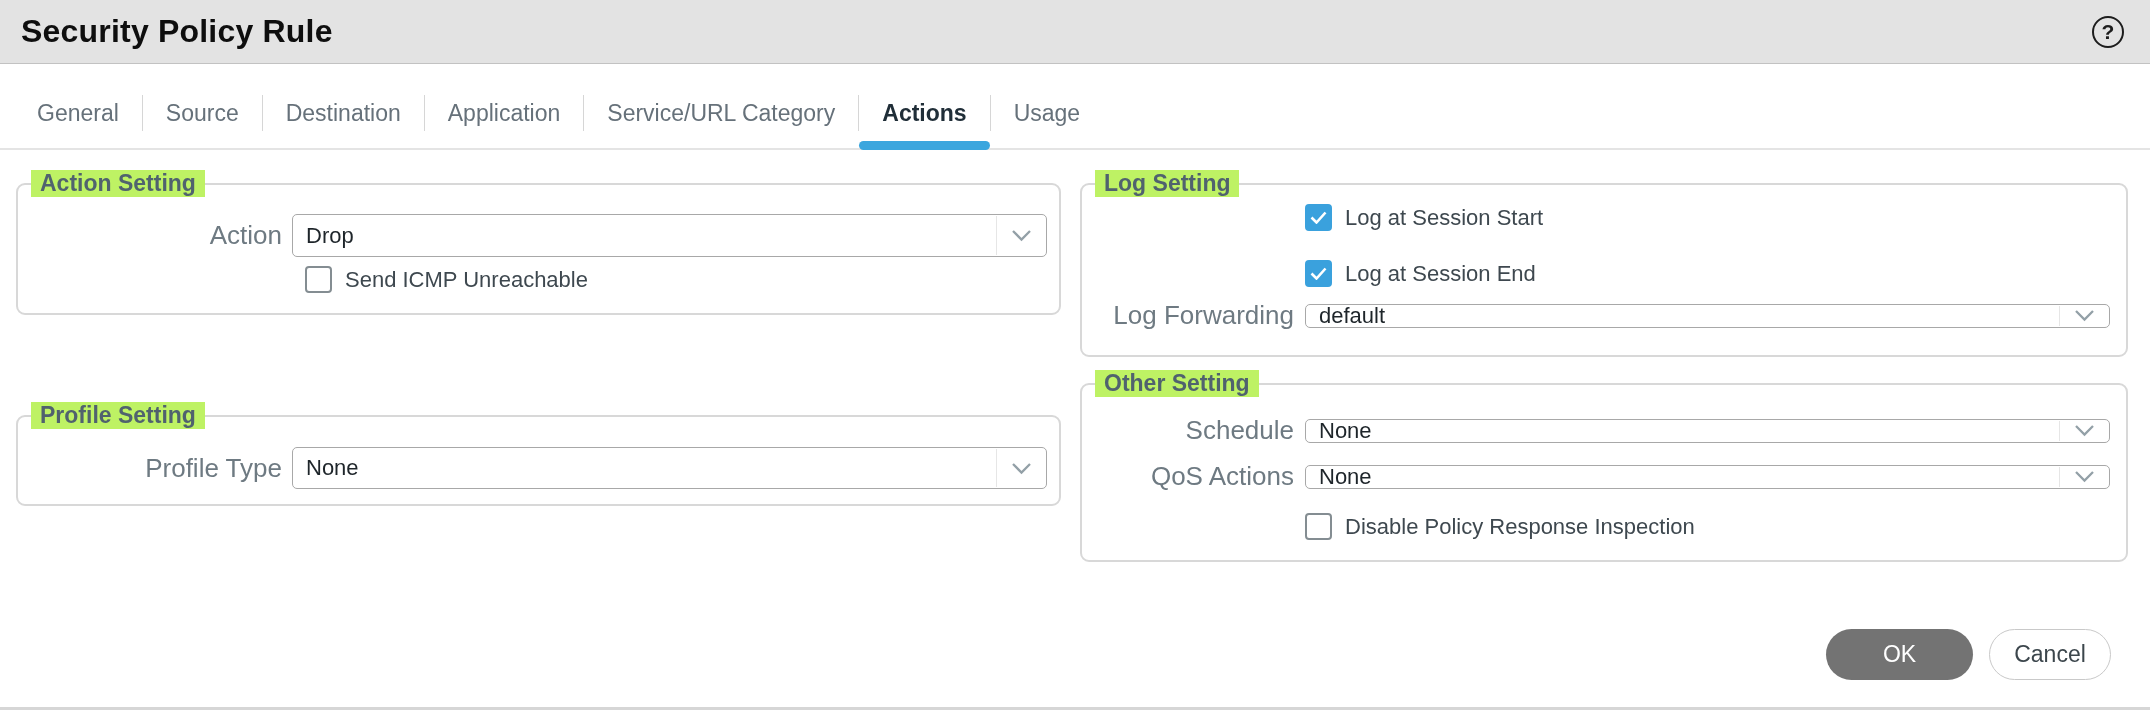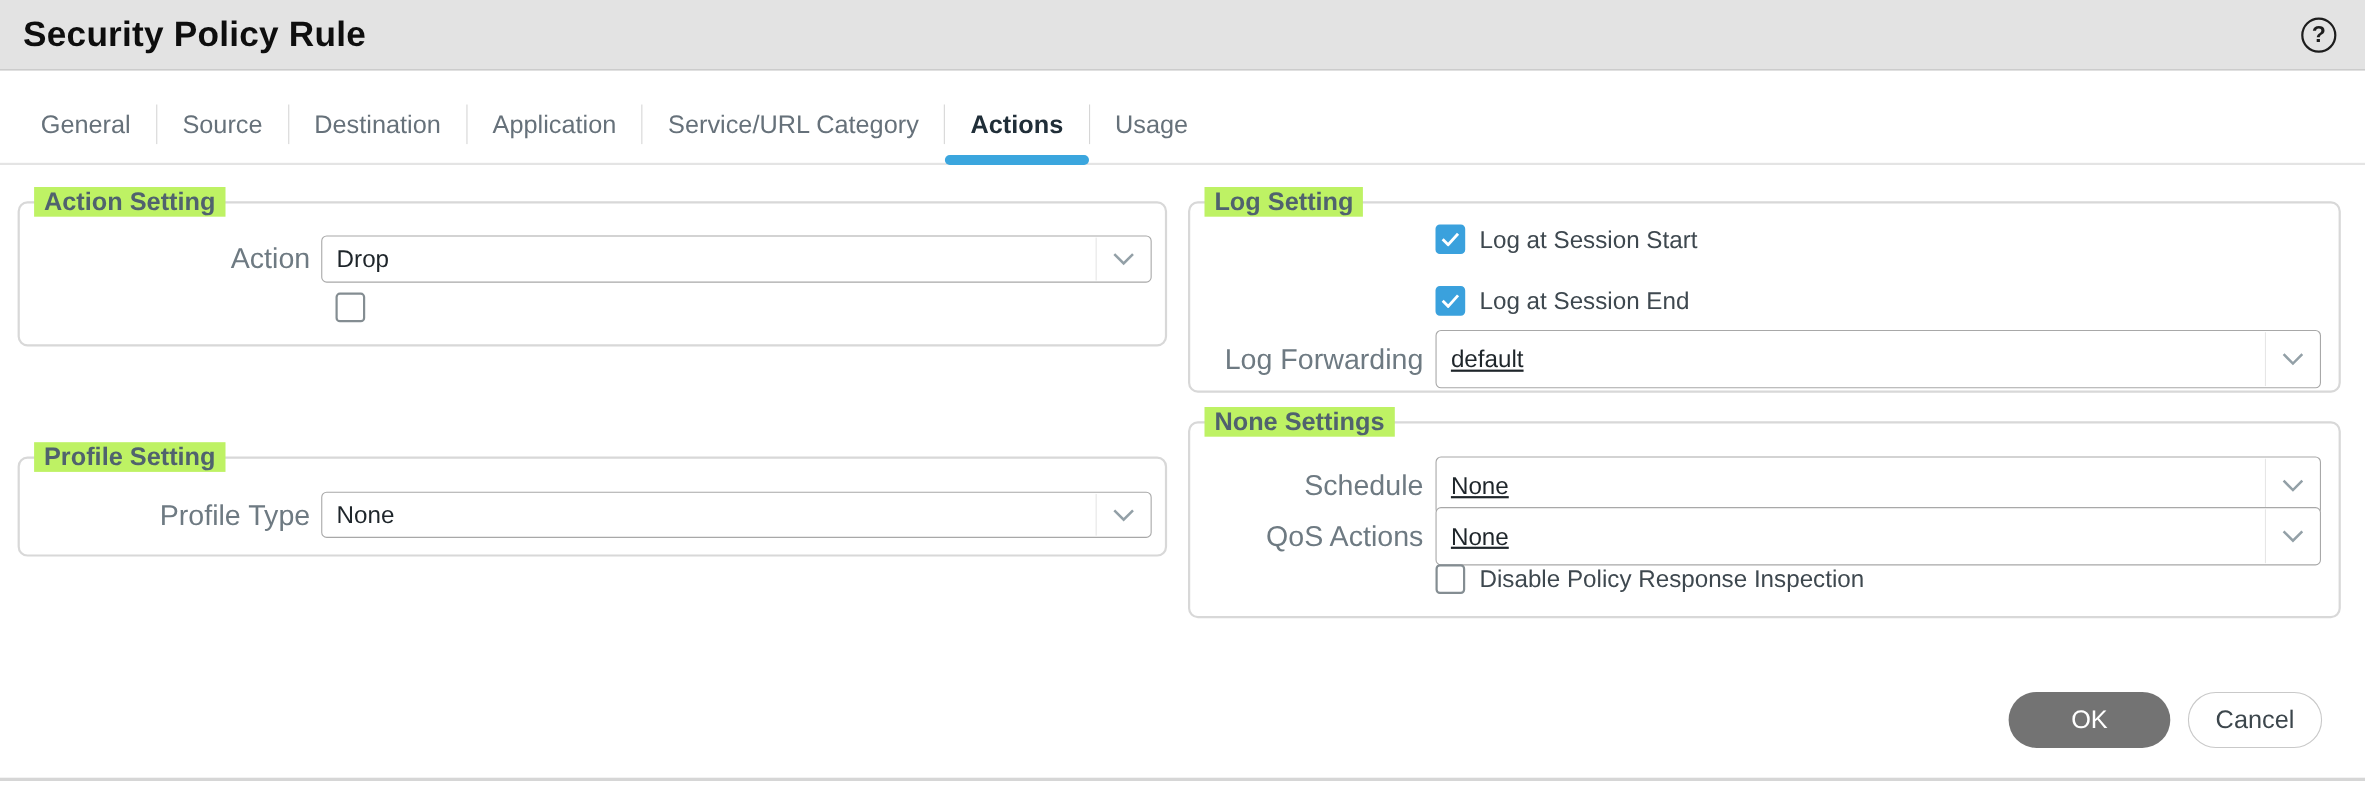--- a/index.html
+++ b/index.html
@@ -39,21 +39,21 @@
 
   .field-row { position:absolute; display:flex; align-items:center; }
   .flabel { flex:none; text-align:right; font-size:26px; color:#6e7a82; white-space:nowrap; }
   .flabel.wL { width:274px; padding-right:10px; }   
   .flabel.wR { width:223px; padding-right:11px; }   
 
   
   .select { position:relative; flex:1; height:43px; border:1px solid #a8a8a8; border-radius:5px;
     background:#fff; display:flex; align-items:center; padding-left:13px;
     font-size:22px; color:#1e252a; cursor:pointer; }
-  .select.h40 { height:53px;text-decoration:underline; }
+  .select.h40 { height:24px; }
   .select .chev { position:absolute; right:0; top:1px; bottom:1px; width:50px;
     border-left:1px solid #e6e6e6; display:flex; align-items:center; justify-content:center; }
 
   
   .cb-row { position:absolute; display:flex; align-items:center; cursor:pointer; }
   .cb { flex:none; width:27px; height:27px; border:2px solid #848d92; border-radius:4px;
     background:#fff; display:flex; align-items:center; justify-content:center; }
   .cb.checked { background:#3aa1dd; border-color:#3aa1dd; }
   .cb svg { display:none; }
   .cb.checked svg { display:block; }
@@ -104,20 +104,21 @@
           <svg width="21" height="13" viewBox="0 0 21 13">
               <polyline points="2,2 10.5,10.5 19,2" fill="none" stroke="#93a0a7" stroke-width="2.3"></polyline>
             </svg>
         </span>
       </div>
     </div>
     <div class="cb-row" style="top:81px; left:287px;">
       <div class="cb">
         
       </div>
+      <div class="cb-label">Send ICMP Unreachable</div>
     </div>
   </div>
 
   <div class="panel panel-profile">
     <div class="legend">Profile Setting</div>
     <div class="field-row" style="top:30px; left:0; right:12px;">
       <div class="flabel wL">Profile Type</div>
       <div class="select" style="height:42px;">
         <span>None</span>
         <span class="chev">
@@ -154,21 +155,21 @@
         <span class="chev">
           <svg width="21" height="13" viewBox="0 0 21 13">
               <polyline points="2,2 10.5,10.5 19,2" fill="none" stroke="#93a0a7" stroke-width="2.3"></polyline>
             </svg>
         </span>
       </div>
     </div>
   </div>
 
   <div class="panel panel-other">
-    <div class="legend">None Settings</div>
+    <div class="legend">Other Setting</div>
     <div class="field-row" style="top:30px; left:0; right:16px;">
       <div class="flabel wR">Schedule</div>
       <div class="select h40">
         <span>None</span>
         <span class="chev">
           <svg width="21" height="13" viewBox="0 0 21 13">
               <polyline points="2,2 10.5,10.5 19,2" fill="none" stroke="#93a0a7" stroke-width="2.3"></polyline>
             </svg>
         </span>
       </div>

